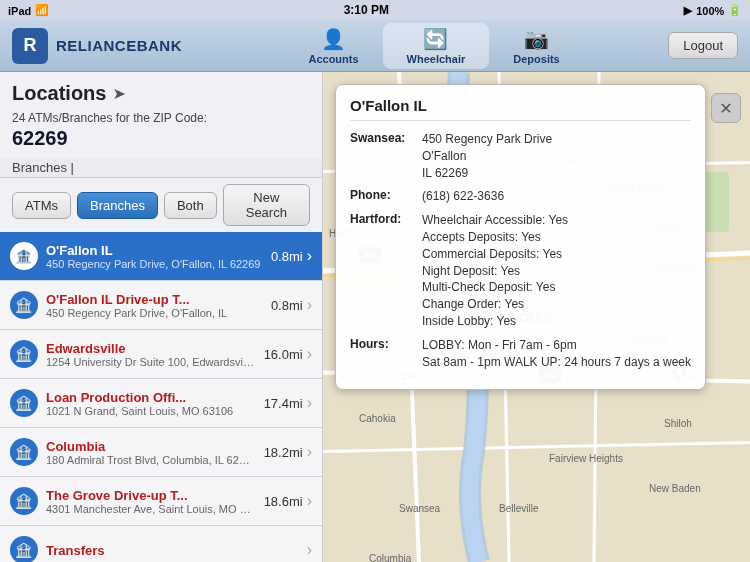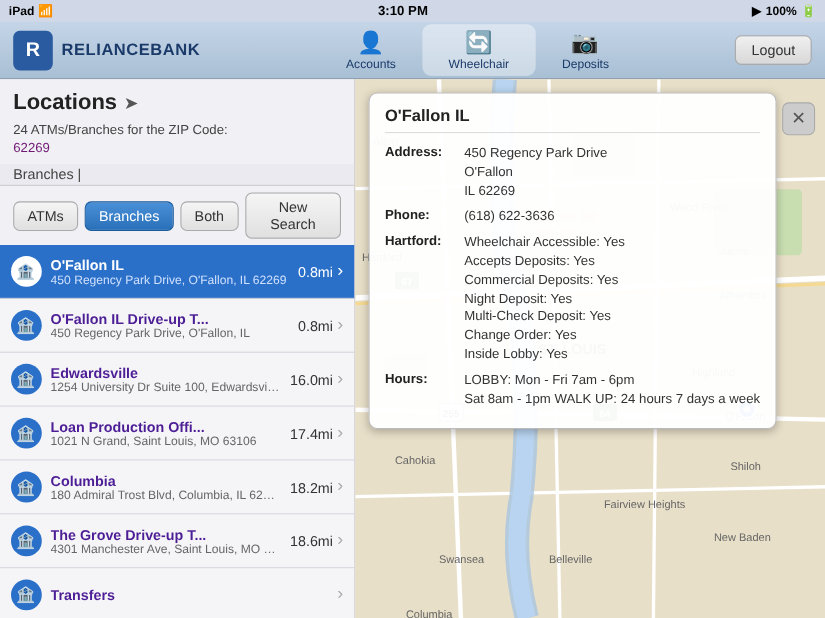--- a/index.html
+++ b/index.html
@@ -20,35 +20,35 @@
       width: 200px; display: flex; align-items: center; padding-left: 12px; gap: 8px;
     }
     #logo-icon { width: 36px; height: 36px; background: #2a5a9f; border-radius: 6px; display: flex; align-items: center; justify-content: center; }
     #logo-text { font-size: 15px; font-weight: 700; color: #1a3a6a; letter-spacing: 0.5px; }
     #nav-tabs { flex: 1; display: flex; align-items: center; justify-content: center; gap: 0; }
     .nav-tab {
       display: flex; flex-direction: column; align-items: center; padding: 4px 24px; cursor: pointer; border-radius: 8px; gap: 2px;
     }
     .nav-tab.active { background: rgba(255,255,255,0.4); }
     .nav-tab-icon { font-size: 20px; color: #1a3a6a; }
-    .nav-tab-label { font-size: 11px; color: #1a3a6a; font-weight: 400; }
+    .nav-tab-label { font-size: 11px; color: #1a3a6a; font-weight: 700; }
     #logout-btn {
       margin-right: 12px; background: linear-gradient(180deg, #f0f0f0, #d8d8d8); border: 1px solid #aaa; border-radius: 6px; padding: 5px 14px; font-size: 13px; cursor: pointer; color: #333;
     }
 
     
     #main { display: flex; height: 490px; }
 
     
     #left-panel { width: 323px; background: #f0f0f5; border-right: 1px solid #ccc; display: flex; flex-direction: column; overflow: hidden; }
     #locations-header { padding: 10px 12px 4px; display: flex; align-items: center; gap: 6px; }
     #locations-title { font-size: 20px; font-weight: 600; color: #222; }
     #location-icon { font-size: 16px; color: #555; }
     #atm-count { padding: 2px 12px; font-size: 12px; color: #444; }
-    #zip-code { padding: 0 12px 8px; font-size: 12px; font-weight: 400; color: #701a75; }
+    #zip-code { padding: 0 12px 8px; font-size: 20px; font-weight: 700; color: #0f172a; }
 
     #filter-row { padding: 6px 12px; display: flex; align-items: center; gap: 6px; }
     .filter-btn {
       padding: 5px 12px; border-radius: 6px; border: 1px solid #aaa; font-size: 13px; cursor: pointer; background: linear-gradient(180deg, #f5f5f5, #e0e0e0); color: #333;
     }
     .filter-btn.active { background: linear-gradient(180deg, #4a90d9, #2a70b8); color: #fff; border-color: #1a5a9a; }
     #new-search-btn {
       margin-left: auto; padding: 5px 12px; border-radius: 6px; border: 1px solid #aaa; font-size: 13px; cursor: pointer; background: linear-gradient(180deg, #f5f5f5, #e0e0e0); color: #333;
     }
 
@@ -59,21 +59,21 @@
     .location-item.selected { background: #2a70c8; }
     .location-item.selected .loc-name { color: #fff; }
     .location-item.selected .loc-address { color: #d0e0ff; }
     .location-item.selected .loc-distance { color: #fff; }
     .location-item.selected .loc-chevron { color: #fff; }
     .loc-icon { width: 28px; height: 28px; border-radius: 50%; background: #2a70c8; display: flex; align-items: center; justify-content: center; flex-shrink: 0; }
     .location-item.selected .loc-icon { background: #fff; }
     .loc-icon-inner { font-size: 14px; color: #fff; }
     .location-item.selected .loc-icon-inner { color: #2a70c8; }
     .loc-info { flex: 1; min-width: 0; }
-    .loc-name { font-size: 13px; font-weight: 600; color: #4c1d95; white-space: nowrap; overflow: hidden; text-overflow: ellipsis; }
+    .loc-name { font-size: 13px; font-weight: 600; color: #b91c1c; white-space: nowrap; overflow: hidden; text-overflow: ellipsis; }
     .loc-address { font-size: 11px; color: #666; white-space: nowrap; overflow: hidden; text-overflow: ellipsis; }
     .loc-right { display: flex; align-items: center; gap: 4px; flex-shrink: 0; }
     .loc-distance { font-size: 13px; font-weight: 500; color: #333; }
     .loc-chevron { font-size: 16px; color: #aaa; }
 
     
     #map-area { flex: 1; position: relative; overflow: hidden; background: #e8e0d0; }
 
     
     #map-svg { width: 100%; height: 100%; }
@@ -306,21 +306,21 @@
 
       <circle cx="380" cy="300" r="8" fill="#2a70c8" stroke="#fff" stroke-width="2"></circle>
       <circle cx="380" cy="300" r="3" fill="#fff"></circle>
     </svg>
 
     
     <div id="info-popup">
       <div id="popup-title">O'Fallon IL</div>
 
       <div class="popup-row">
-        <span class="popup-label">Address:</span>
+        <span class="popup-label">Swansea:</span>
         <span class="popup-value" style="white-space:pre-line;">450 Regency Park Drive
 O'Fallon
 IL  62269</span>
       </div>
       <div class="popup-row">
         <span class="popup-label">Phone:</span>
         <span class="popup-value">(618) 622-3636</span>
       </div>
       <div class="popup-row">
         <span class="popup-label">Hartford:</span>

